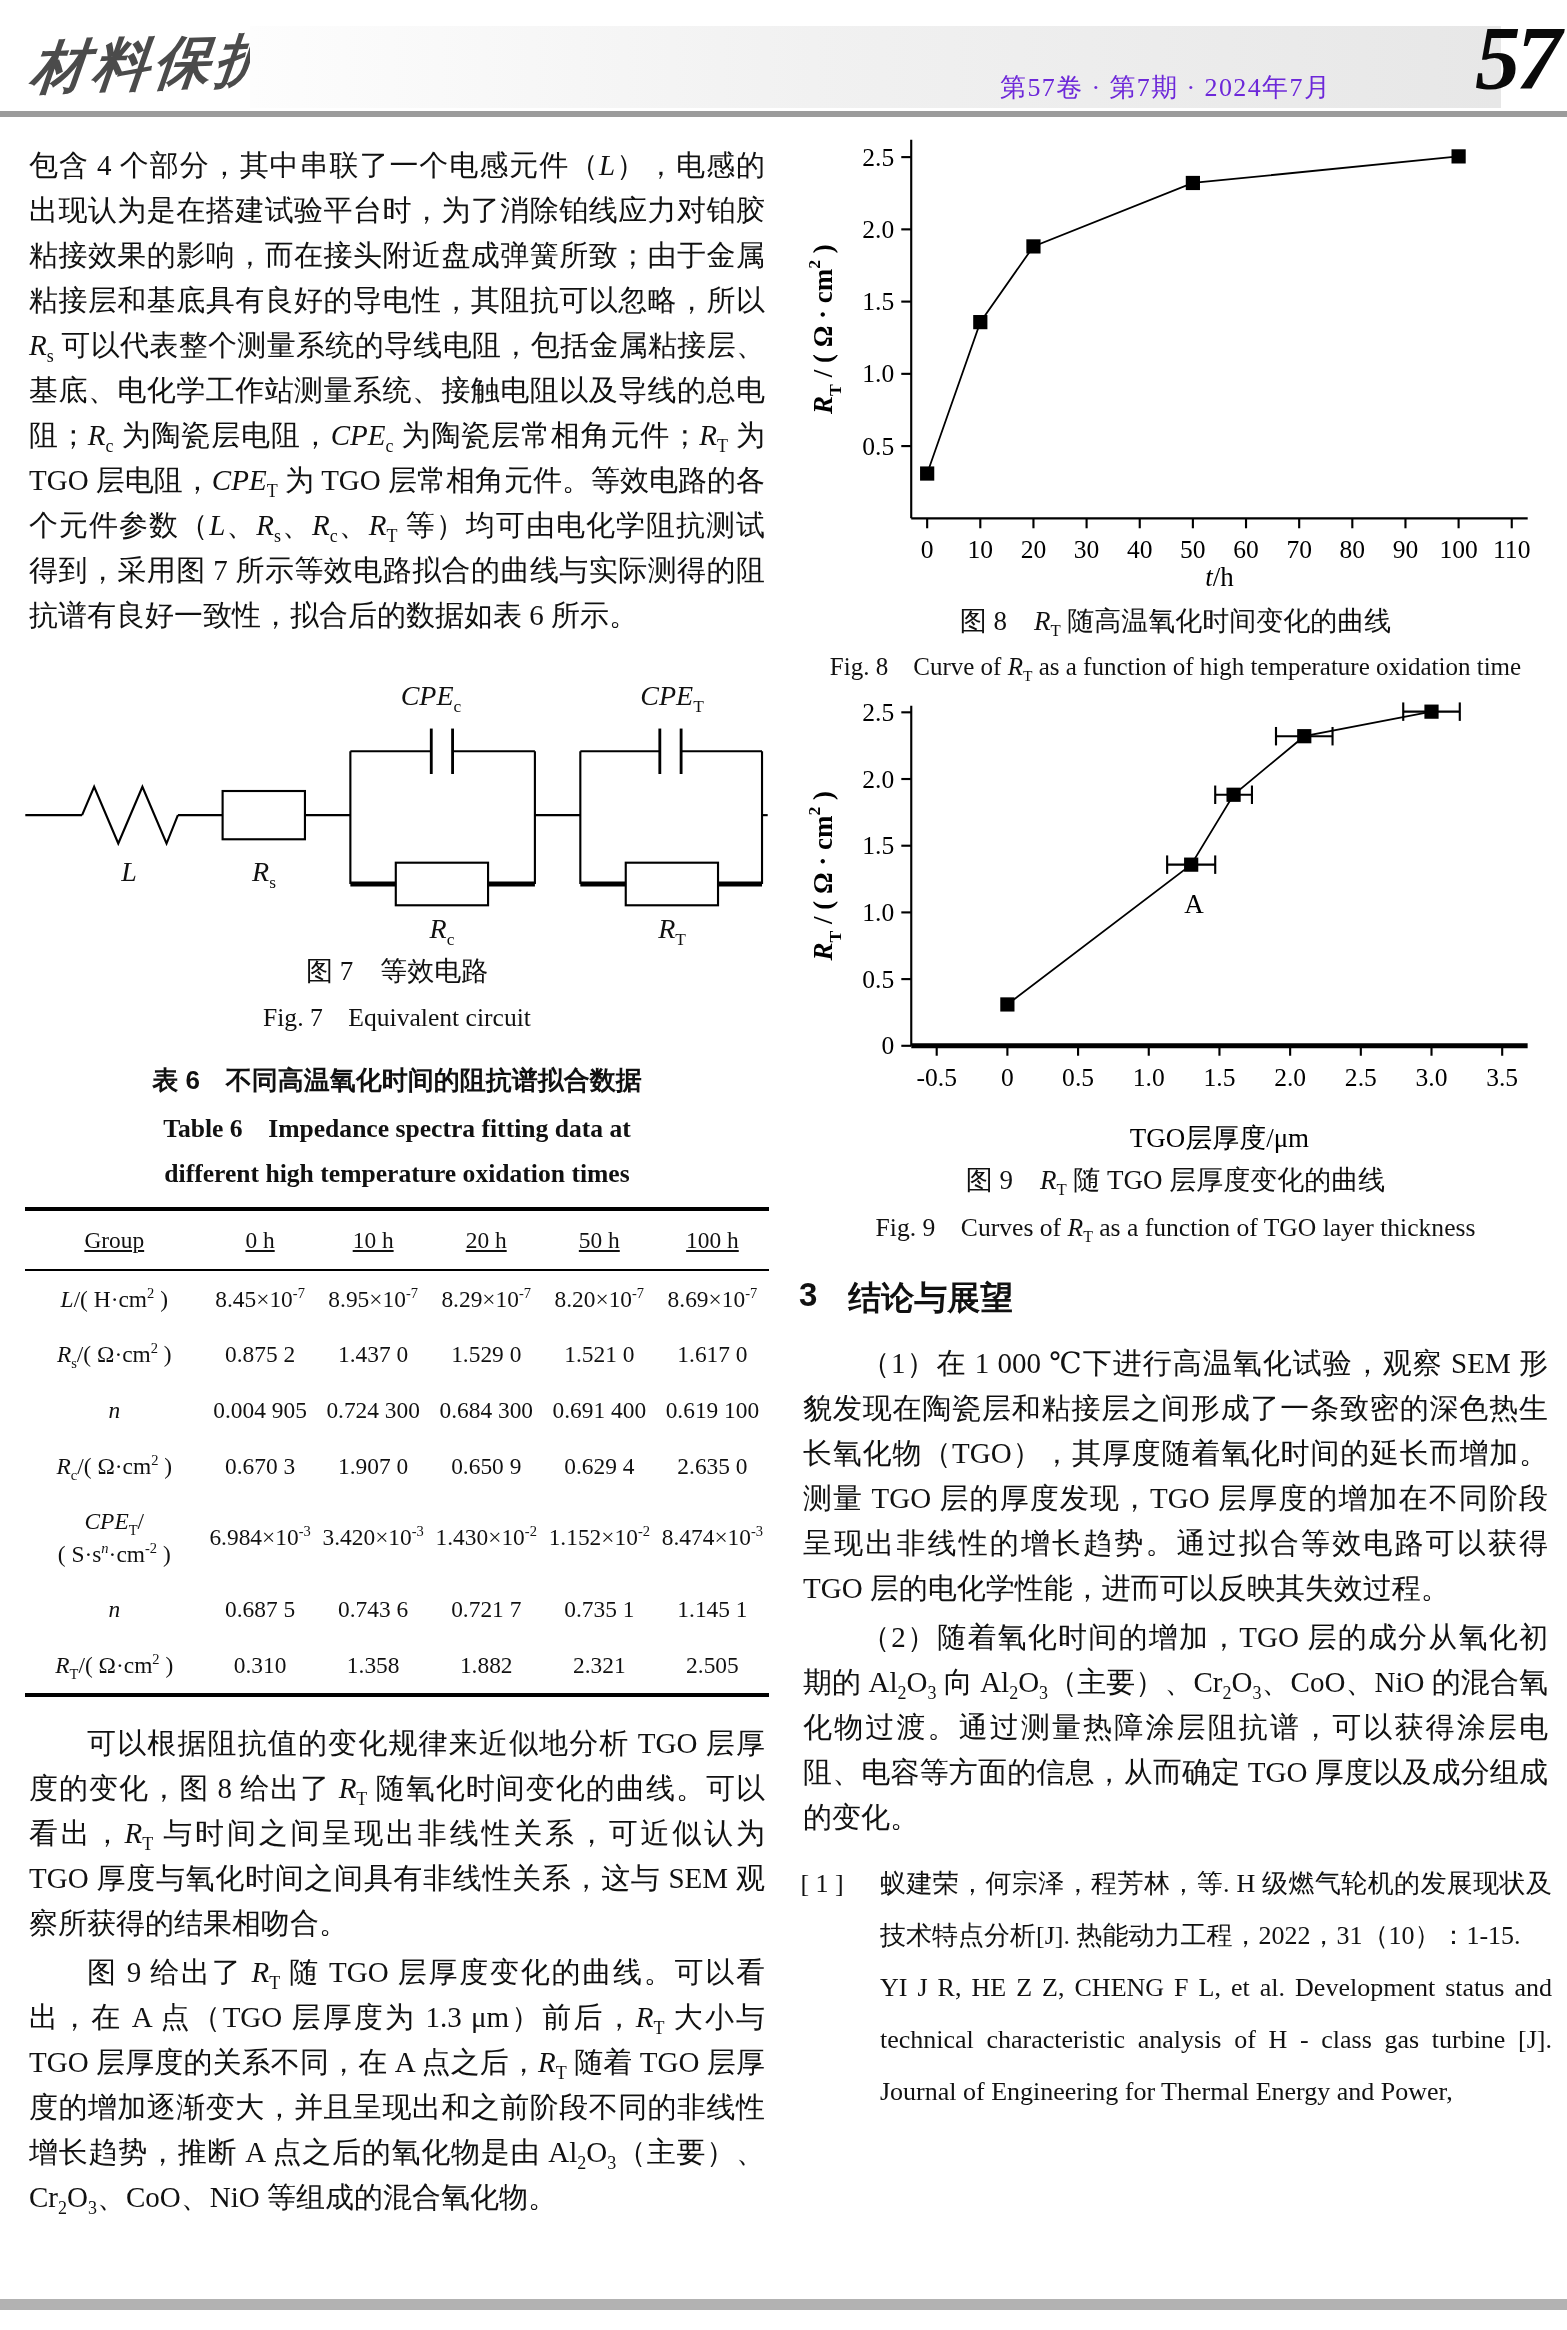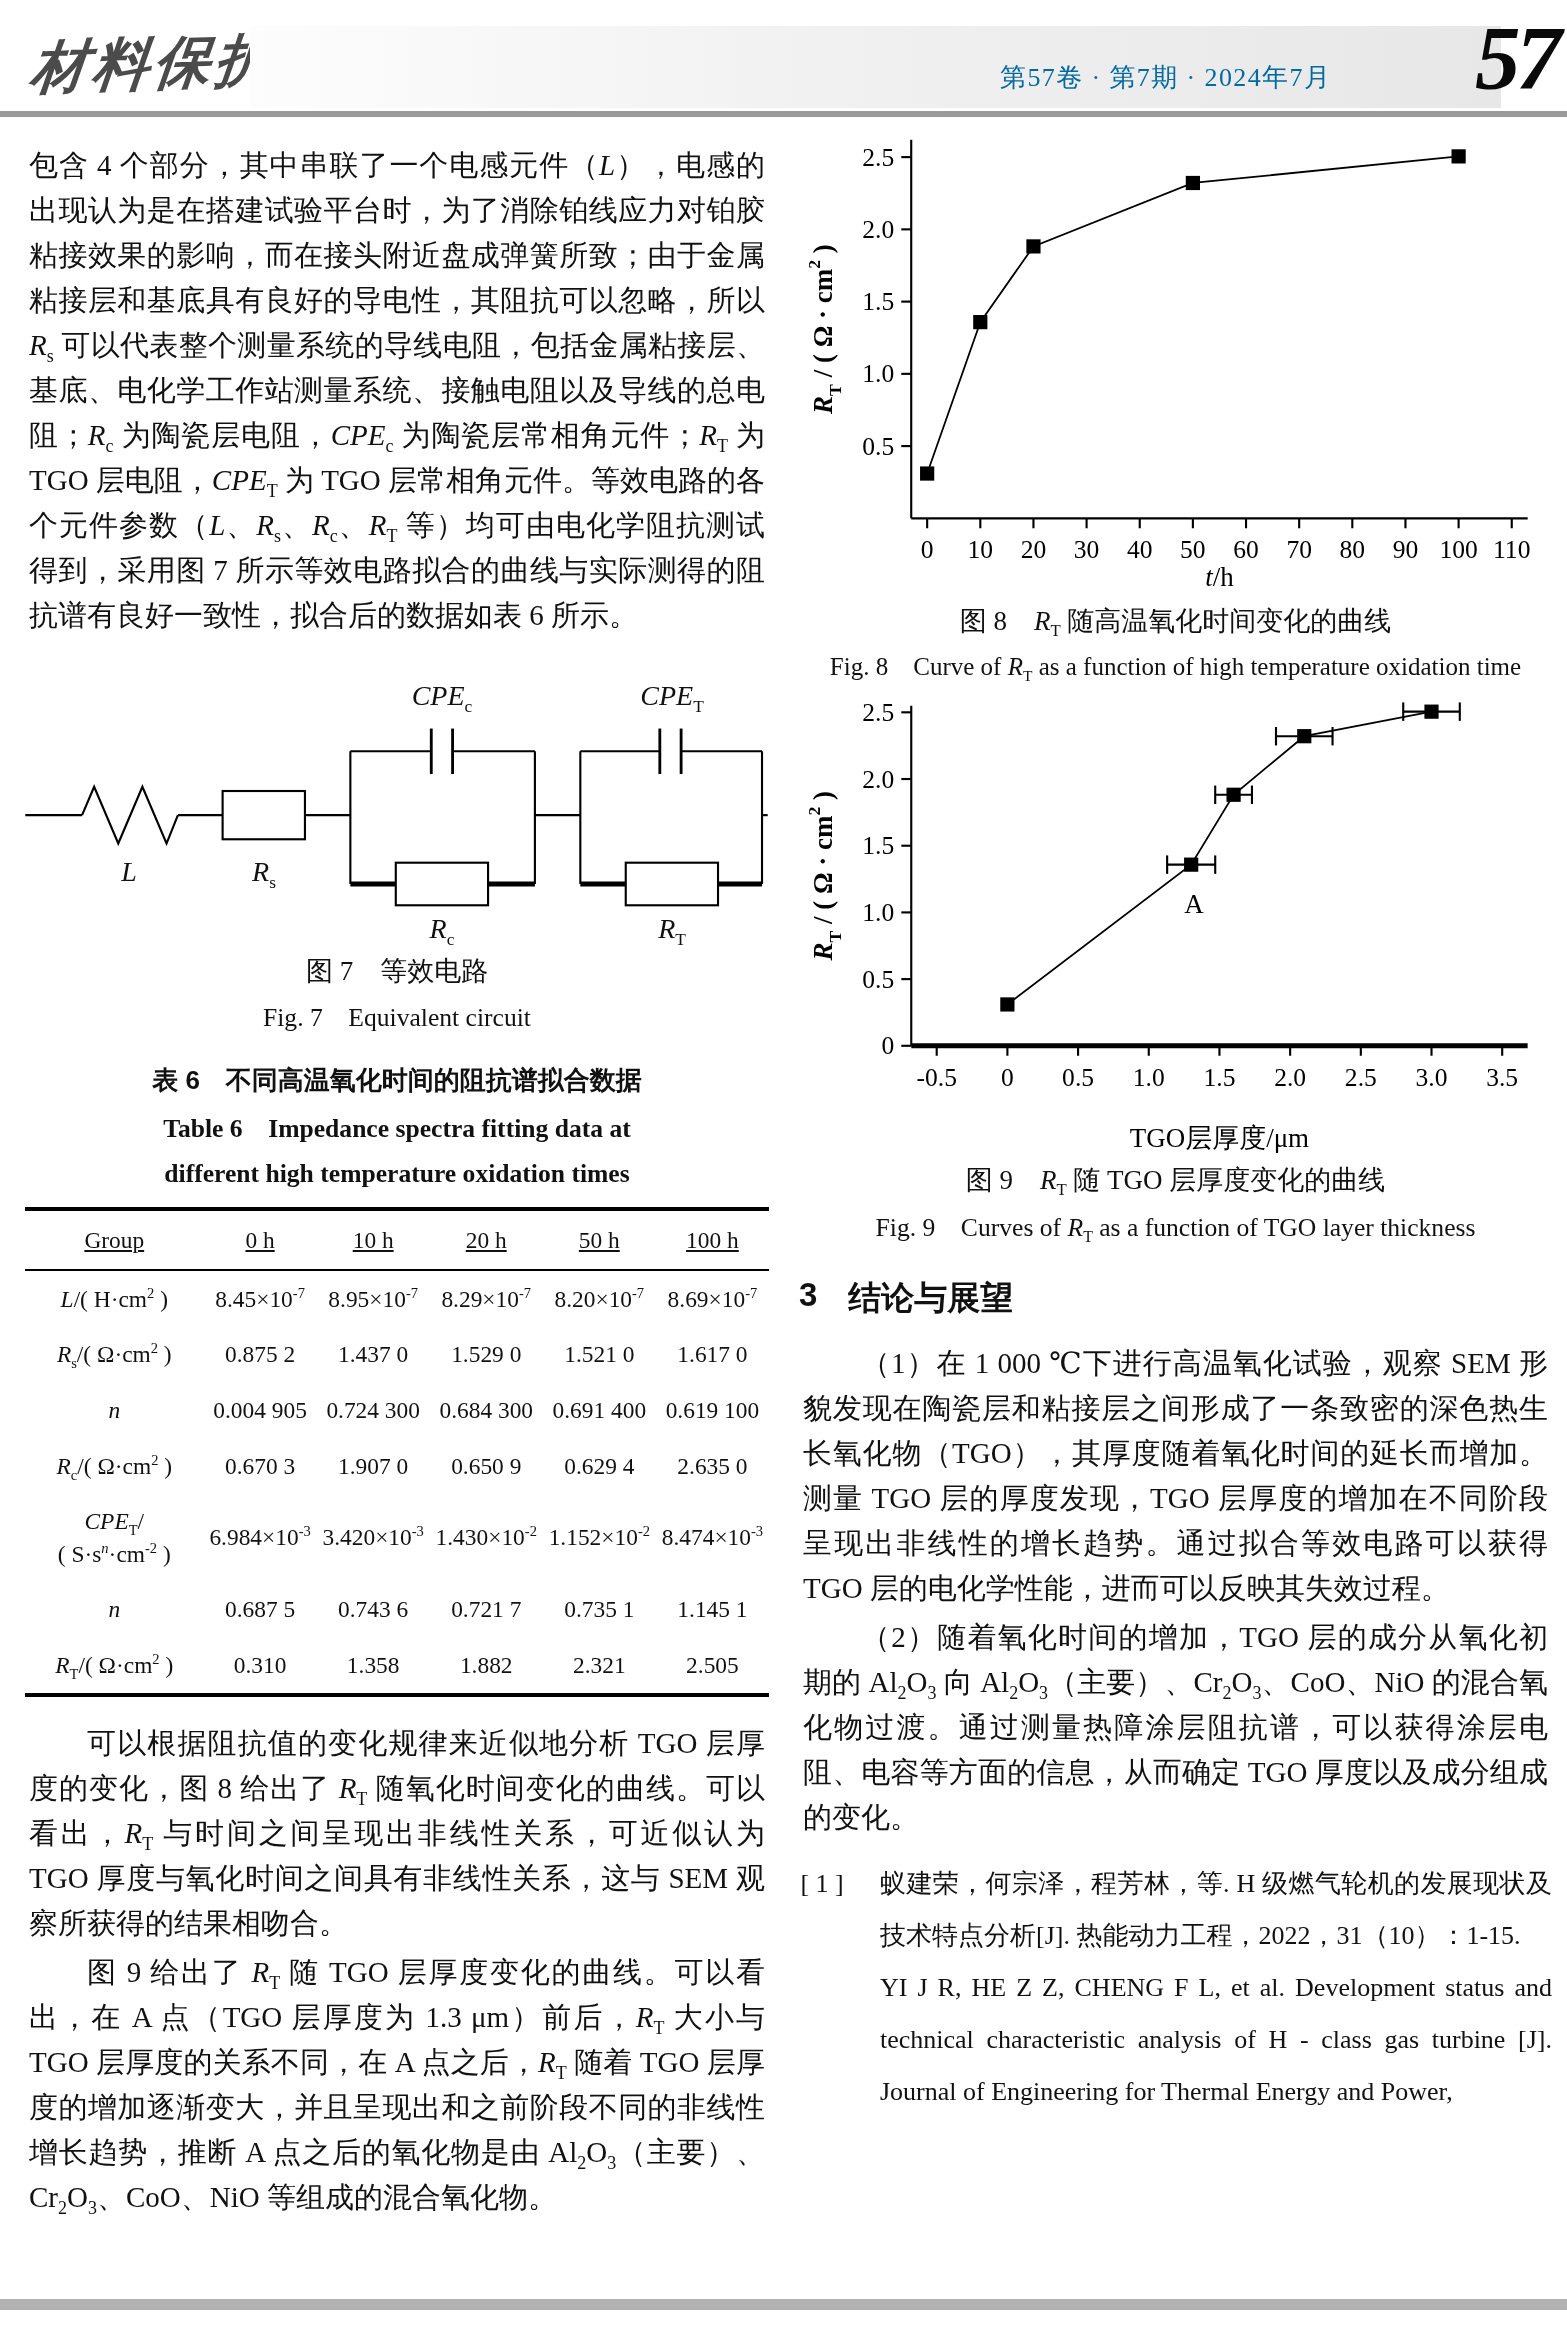--- a/index.html
+++ b/index.html
@@ -12,21 +12,21 @@
   .logo{
     position:absolute;left:31px;top:25.6px;font-size:57px;font-weight:bold;
     font-style:italic;color:#4b4b4b;letter-spacing:4.3px;transform:rotate(-2deg) skewX(-8deg);
     font-family:"Liberation Serif",serif;
   }
   .band{
     position:absolute;left:250px;top:25.6px;width:1251px;height:82px;
     background:linear-gradient(90deg,#fdfdfd 0%,#f1f1f1 45%,#e7e7e7 100%);
   }
   .issue{
-    position:absolute;left:1000px;top:60px;font-size:26px;color:#0369a1;letter-spacing:1.4px;
+    position:absolute;left:1000px;top:70px;font-size:26px;color:#6d28d9;letter-spacing:1.4px;
   }
   .pagenum{
     position:absolute;left:1475px;top:5.7px;font-size:91px;font-weight:bold;font-style:italic;
     color:#0a0a0a;letter-spacing:-4.3px;
   }
   .header-rule{position:absolute;left:0;top:111px;width:1568px;height:6.4px;background:#9b9b9b;}
   .footer-rule{position:absolute;left:0;top:2299px;width:1568px;height:11.4px;background:#b2b2b2;}
 
   
   .col{position:absolute;top:139px;}
@@ -112,21 +112,21 @@
       <line x1="782" y1="130" x2="782" y2="317" stroke="#000" stroke-width="3"></line>
       <line x1="1038" y1="130" x2="1038" y2="317" stroke="#000" stroke-width="3"></line>
       <line x1="782" y1="130" x2="894" y2="130" stroke="#000" stroke-width="3"></line>
       <line x1="924" y1="130" x2="1038" y2="130" stroke="#000" stroke-width="3"></line>
       <line x1="894" y1="98" x2="894" y2="162" stroke="#000" stroke-width="4"></line>
       <line x1="924" y1="98" x2="924" y2="162" stroke="#000" stroke-width="4"></line>
       <line x1="782" y1="317" x2="1038" y2="317" stroke="#000" stroke-width="7"></line>
       <rect x="846" y="287" width="130" height="60" fill="#fff" stroke="#000" stroke-width="3"></rect>
       <line x1="1038" y1="220" x2="1046" y2="220" stroke="#000" stroke-width="3"></line>
     </svg>
-    <div class="circ-label" style="left:417px;top:21px;"><i>CPE</i><sub>c</sub></div>
+    <div class="circ-label" style="left:406px;top:21px;"><i>CPE</i><sub>c</sub></div>
     <div class="circ-label" style="left:647px;top:21px;"><i>CPE</i><sub>T</sub></div>
     <div class="circ-label" style="left:104px;top:197px;"><i>L</i></div>
     <div class="circ-label" style="left:239px;top:197px;"><i>R</i><sub>s</sub></div>
     <div class="circ-label" style="left:417px;top:254px;"><i>R</i><sub>c</sub></div>
     <div class="circ-label" style="left:647px;top:254px;"><i>R</i><sub>T</sub></div>
   </div>
   <div class="fig-cap-cn">图 7　等效电路</div>
   <div class="fig-cap-en">Fig. 7　Equivalent circuit</div>
 
   <div class="tbl-cap-cn">表 6　不同高温氧化时间的阻抗谱拟合数据</div>

